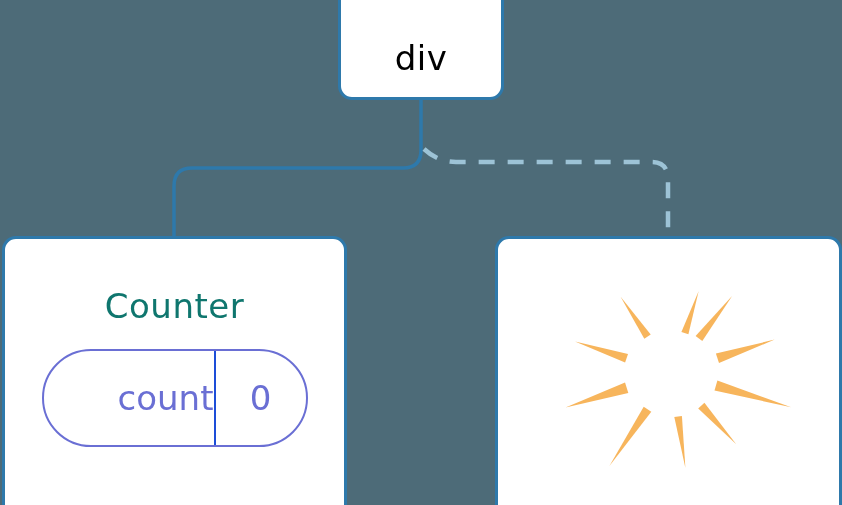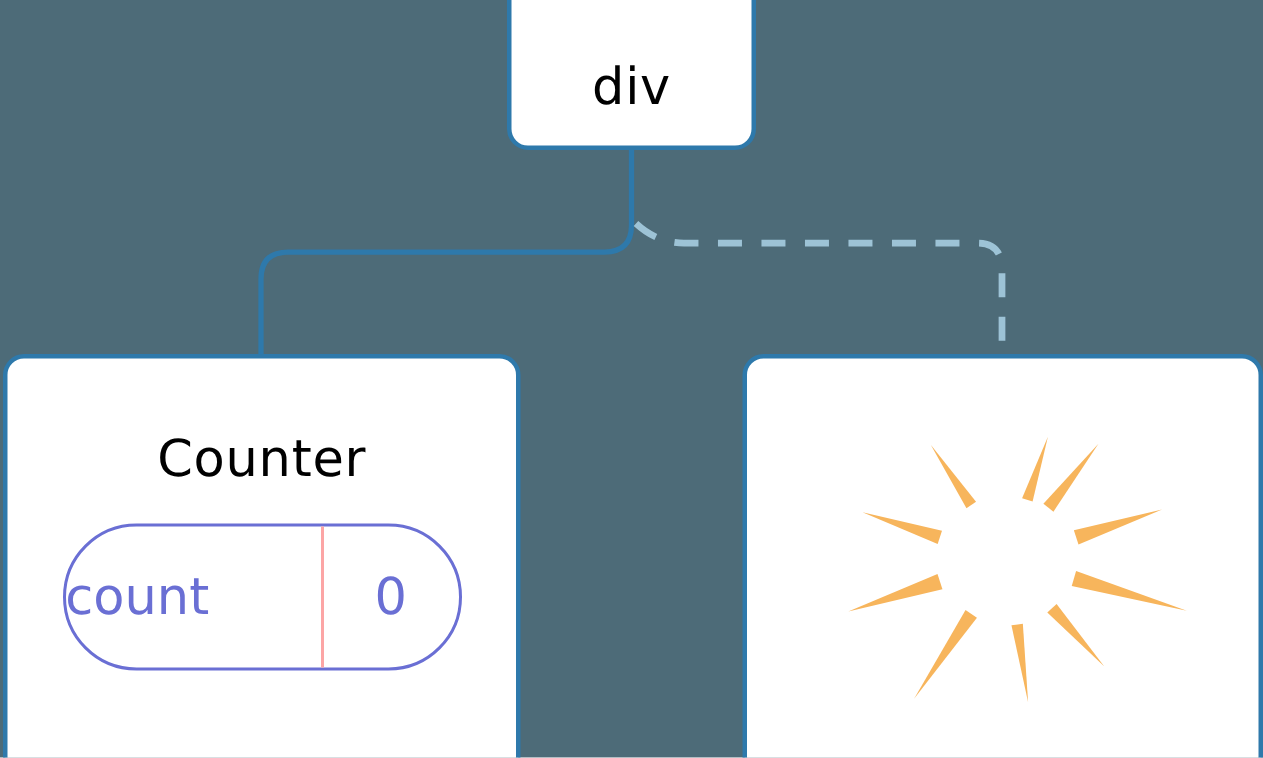--- a/index.html
+++ b/index.html
@@ -53,42 +53,42 @@
     left: 2px;
     top: 236px;
     width: 345px;
     height: 282px;
     display: flex;
     flex-direction: column;
     align-items: center;
   }
   #node-counter .node-title {
     font-size: 34px;
-    color: #000000;
+    color: #0f766e;
     margin-top: 50px;
     letter-spacing: 0.5px;
     line-height: 1;
   }
   .pill {
     position: relative;
     margin-top: 26px;
     width: 266px;
     height: 98px;
     border: 2px solid #6a6fd4;
     border-radius: 49px;
     box-sizing: border-box;
     display: flex;
     align-items: stretch;
   }
   .pill-key {
     flex: 0 0 172px;
     display: flex;
     align-items: center;
-    justify-content: flex-start;
-    border-right: 2px solid #fca5a5;
+    justify-content: flex-end;
+    border-right: 2px solid #1d4ed8;
     box-sizing: border-box;
   }
   .pill-val {
     flex: 1 1 auto;
     display: flex;
     align-items: center;
     justify-content: center;
   }
   .pill-key span, .pill-val span {
     font-size: 34px;

